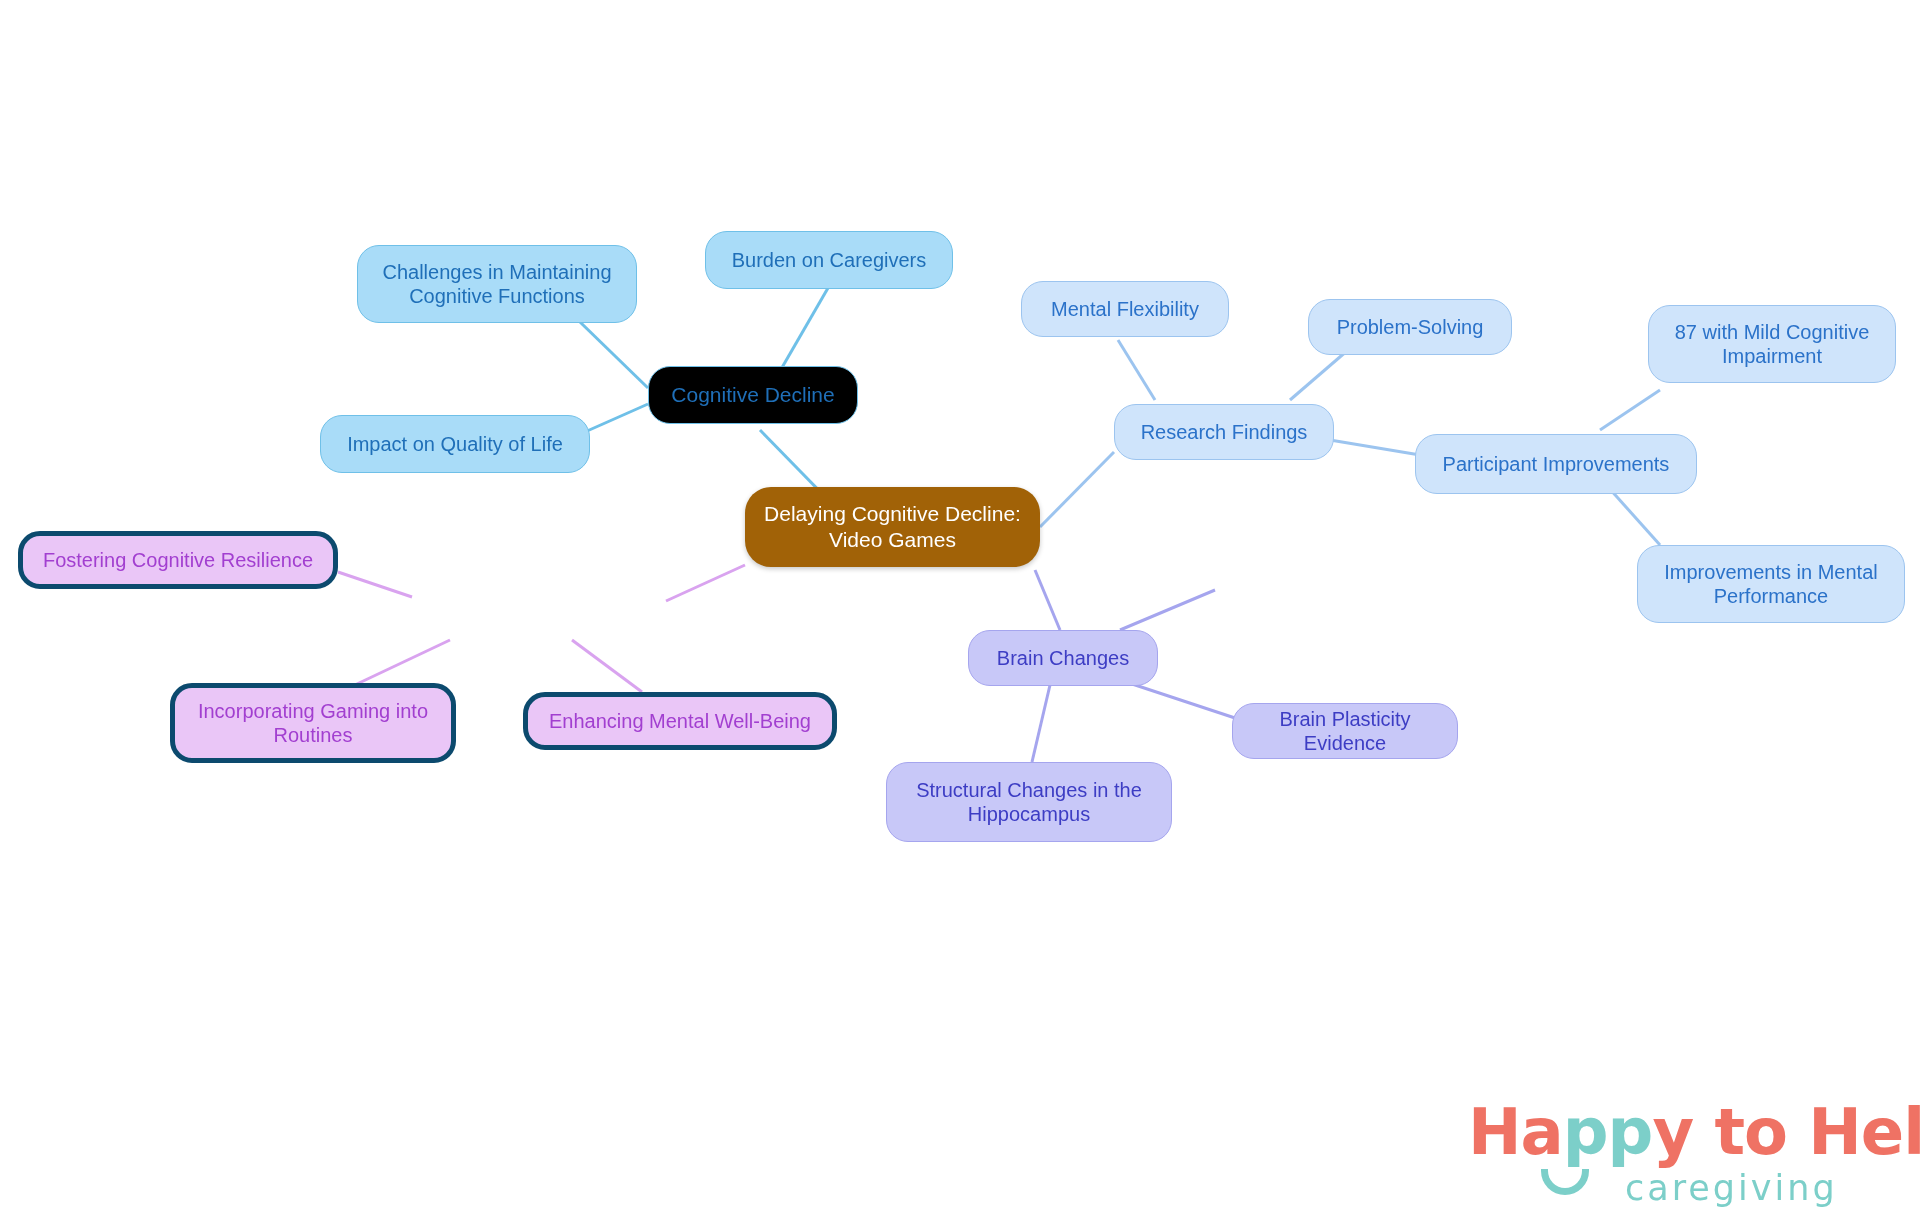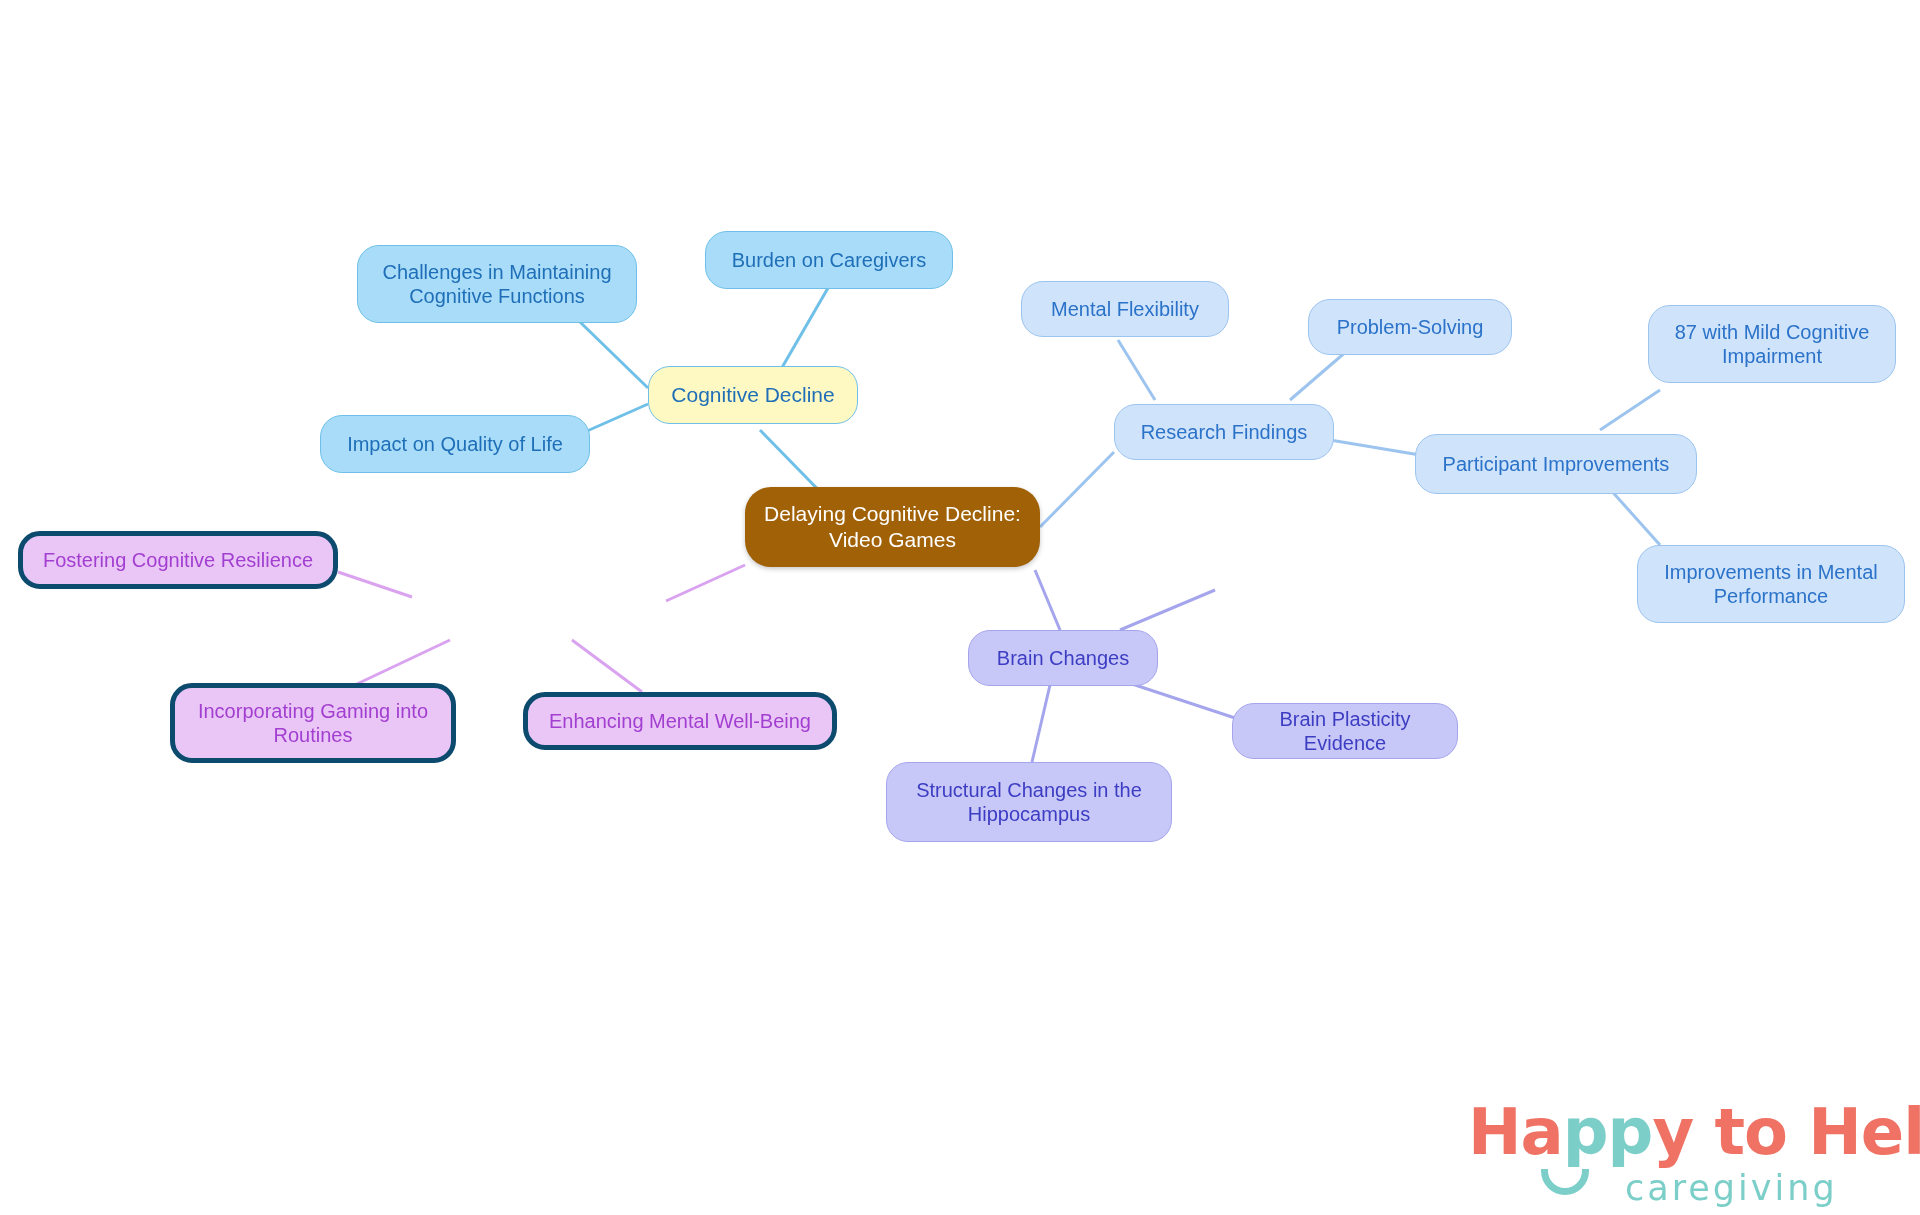--- a/index.html
+++ b/index.html
@@ -42,21 +42,21 @@
   }
   .node.root {
     background: #a16207;
     color: #ffffff;
     border: none;
     border-radius: 26px;
     font-size: 21px;
     box-shadow: 0 2px 5px rgba(0,0,0,0.22);
   }
   .node.blue-hub {
-    background: #fef9c3;
+    background: #000000;
     border: 1px solid #6fc0e8;
     color: #1f6fb8;
     font-size: 21px;
   }
   .node.blue-leaf {
     background: #a9dcf8;
     border: 1px solid #6fc0e8;
     color: #1f6fb8;
     font-size: 20px;
   }

